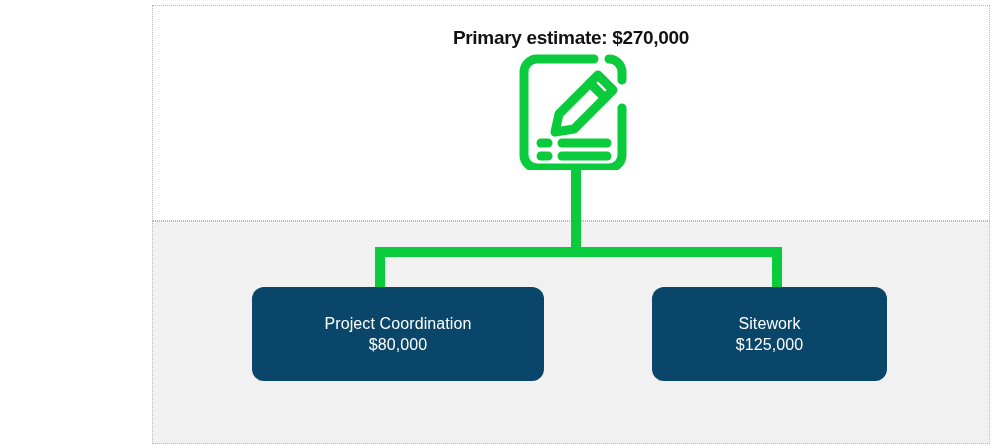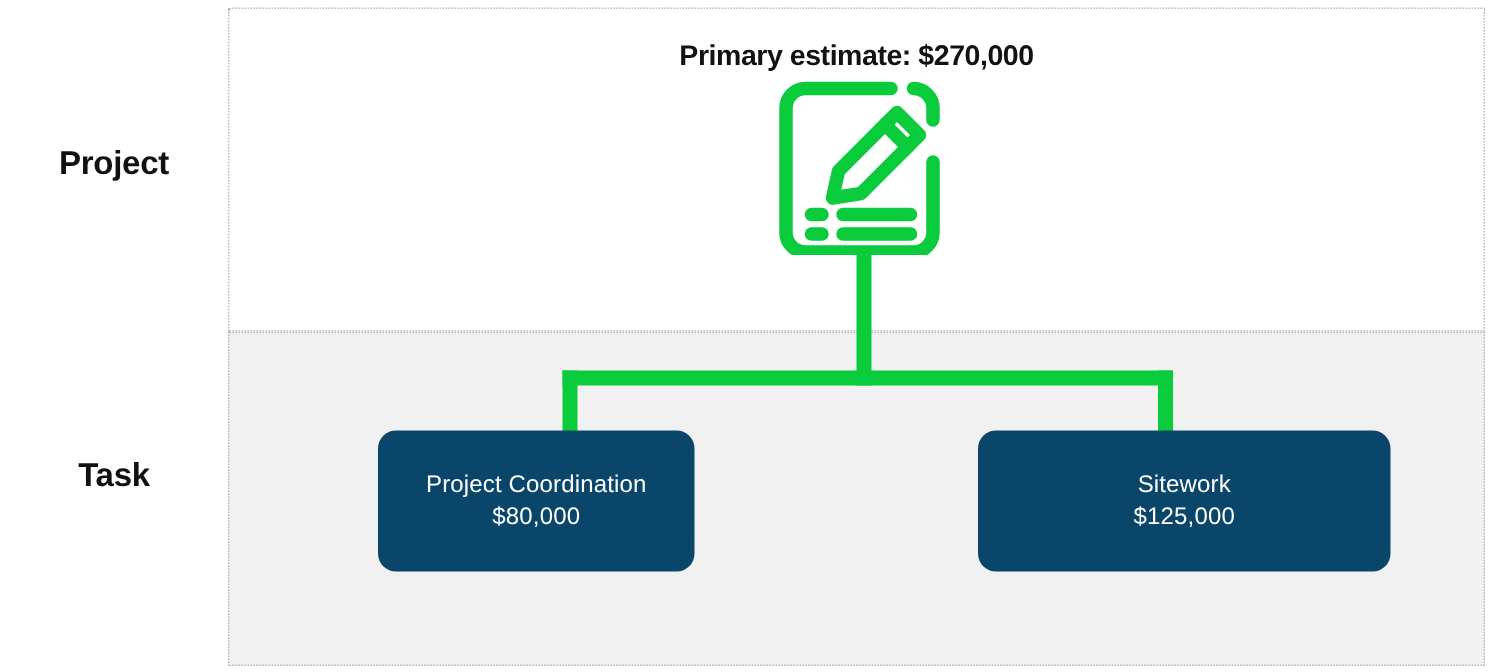--- a/index.html
+++ b/index.html
@@ -99,35 +99,33 @@
     display: flex;
     flex-direction: column;
     align-items: center;
     justify-content: center;
     color: #ffffff;
     font-size: 16px;
     line-height: 21px;
     text-align: center;
     letter-spacing: 0.1px;
   }
-  #task-coordination { left: 252px; width: 211px; }
-  #task-sitework     { left: 652px; width: 275px; }
+  #task-coordination { left: 252px; width: 292px; }
+  #task-sitework     { left: 652px; width: 235px; }
   .task-name  { display: block; }
   .task-value { display: block; }
 </style>
 </head>
 <body>
 
 <div id="canvas">
 
   <div class="band" id="band-project"></div>
   <div class="band" id="band-task"></div>
 
-  <div class="row-label" id="label-project">Project</div>
-  <div class="row-label" id="label-task">Task</div>
 
   <div id="primary-title">Primary estimate: $270,000</div>
 
   <div class="conn" id="conn-stem"></div>
   <div class="conn" id="conn-bus"></div>
   <div class="conn" id="conn-drop-left"></div>
   <div class="conn" id="conn-drop-right"></div>
 
   <div id="project-node">
     <span>

